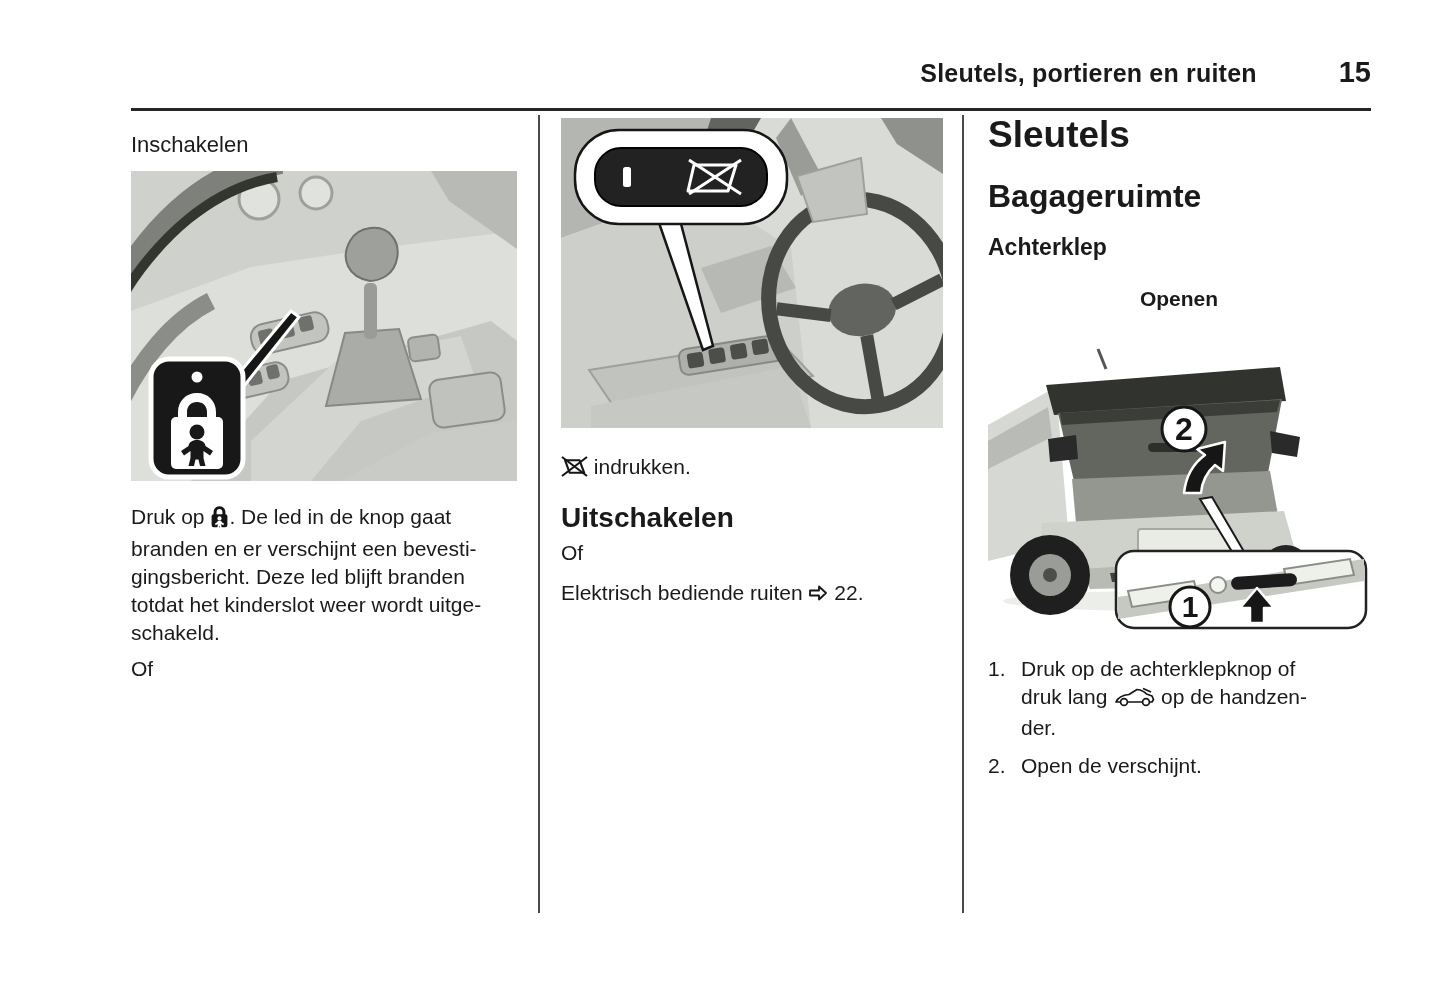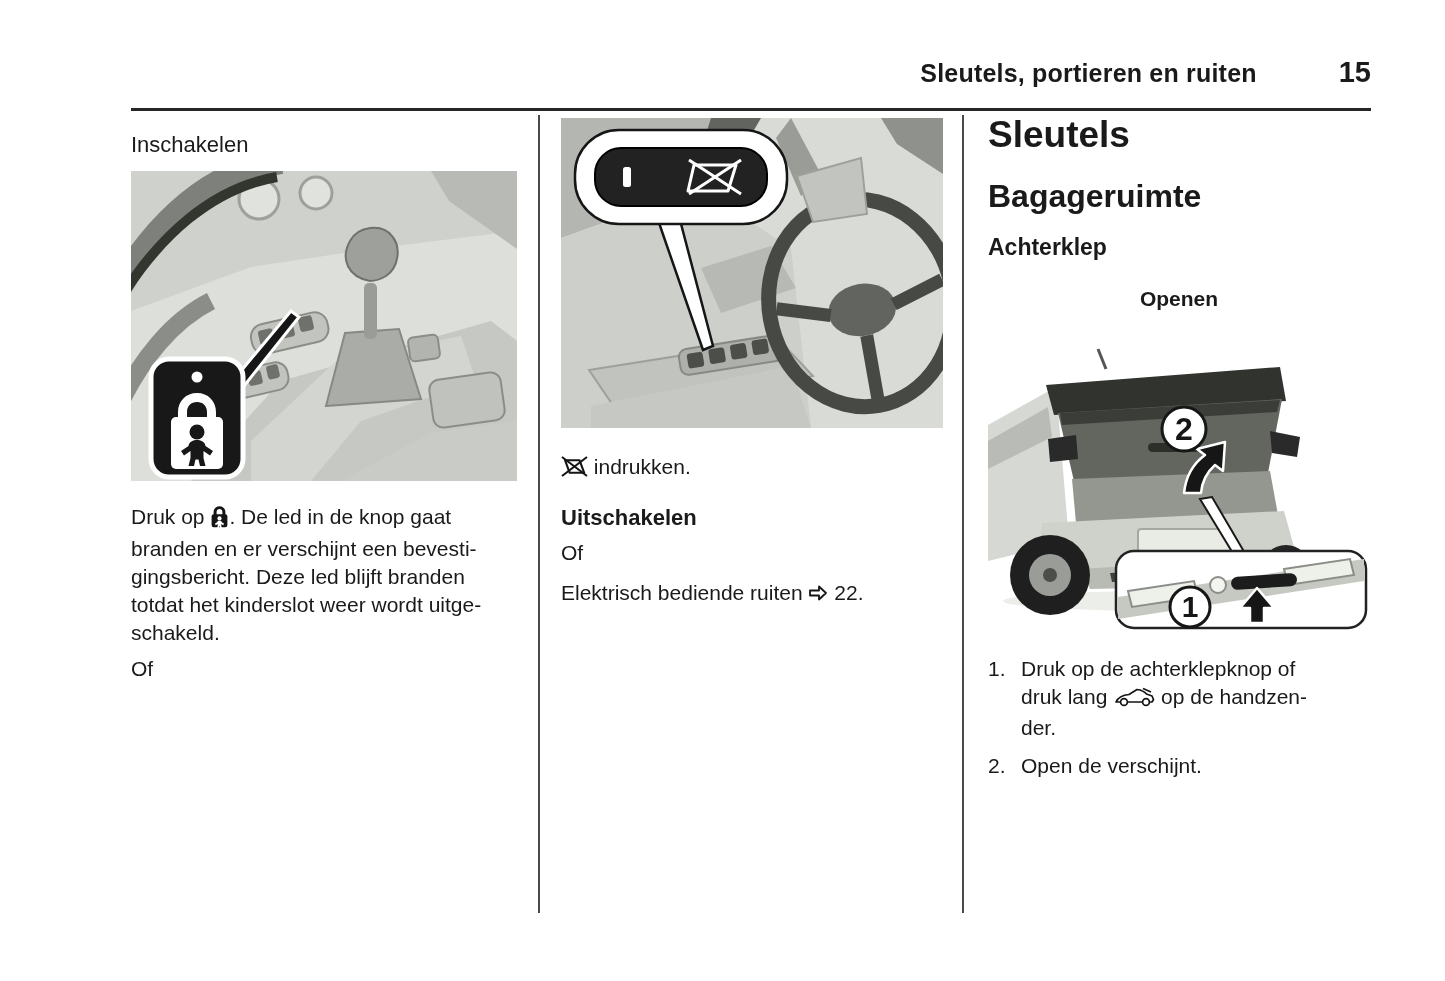--- a/index.html
+++ b/index.html
@@ -13,21 +13,21 @@
   
   .vsep{position:absolute;top:115px;height:798px;width:2px;background:#4a4a4a;}
   .vsep.s1{left:538px;}
   .vsep.s2{left:962px;}
   
   .col{position:absolute;top:112px;}
   .col1{left:131px;width:386px;}
   .col2{left:561px;width:382px;}
   .col3{left:988px;width:382px;}
   h3.sub{font-size:22px;font-weight:normal;margin:20px 0 13px 0;line-height:26px;}
-  h3.sub2{font-size:22px;font-weight:bold;margin:20px 0 2px 0;line-height:26px;}
+  h3.sub2{font-size:28px;font-weight:bold;margin:20px 0 2px 0;line-height:26px;}
   .h1{font-size:37px;font-weight:bold;line-height:42px;margin:2px 0 0 0;}
   .h2{font-size:32px;font-weight:bold;line-height:32px;margin:24px 0 0 0;}
   .h3{font-size:23px;font-weight:bold;line-height:27px;margin:22px 0 0 0;}
   .h4{font-size:21px;font-weight:bold;line-height:25px;margin:25px 0 0 0;text-align:center;}
   .para{font-size:21px;line-height:28px;white-space:pre-line;margin:0;}
   .mt22{margin-top:22px;} .mt24{margin-top:24px;} .mt12{margin-top:12px;}
   .mt8{margin-top:8px;} .mt34{margin-top:34px;}
   .illu{display:block;}
   .icon-inline{display:inline-block;vertical-align:-4px;}
   .icon-inline.win{vertical-align:-3px;}

